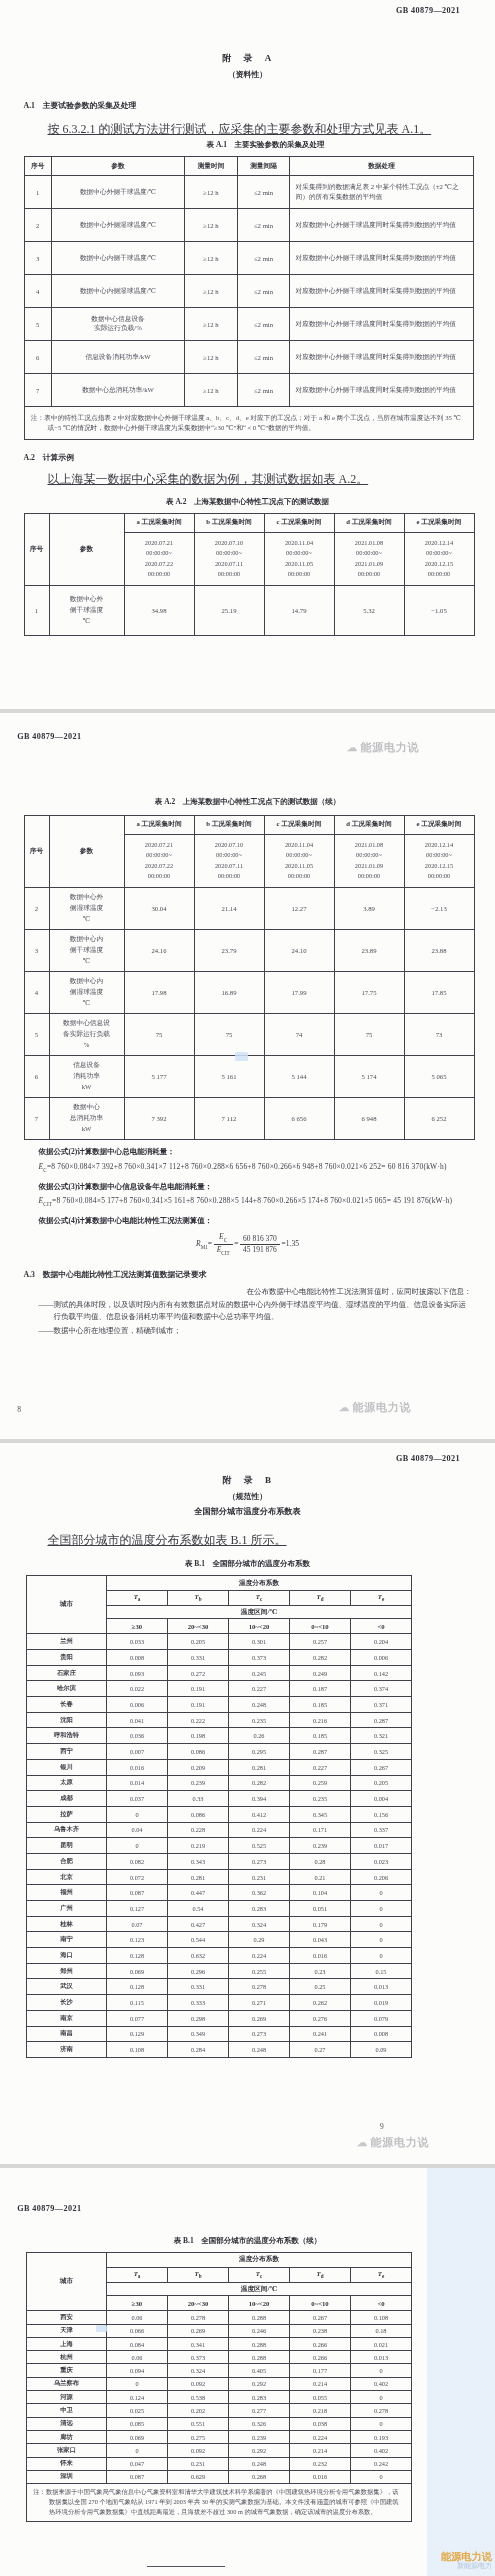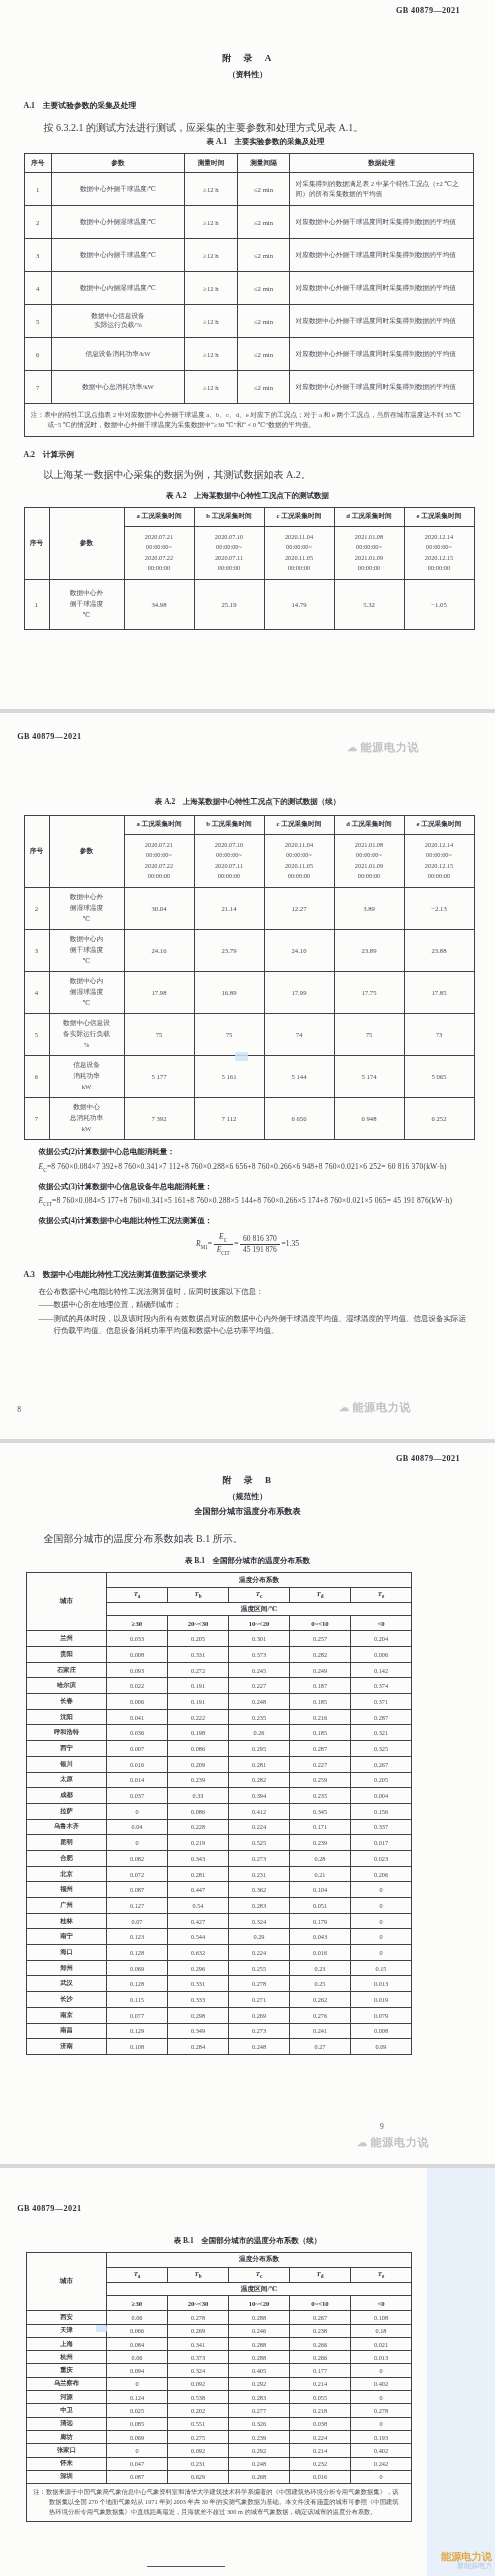--- a/index.html
+++ b/index.html
@@ -6,21 +6,21 @@
   body{width:495px;font-family:"Liberation Serif","DejaVu Serif",serif;color:#3b3b45;}
   .page{position:relative;background:#fcfcfb;overflow:hidden;}
   .page-gap{height:3.9px;background:#d7d7d7;}
   .gb{position:absolute;top:6.3px;font-weight:bold;font-size:8.2px;letter-spacing:0.4px;color:#2f2f38;}
   .gb.right{right:35px;}
   .gb.left{left:17.3px;}
   .app-title{font-weight:bold;font-size:9px;text-align:center;letter-spacing:1.6px;color:#2f2f38;}
   .app-sub{font-weight:bold;font-size:7.8px;text-align:center;margin-top:3.9px;color:#2f2f38;}
   .app-head{font-weight:bold;font-size:8.2px;text-align:center;margin-top:4.7px;color:#2f2f38;}
   .sec-head{font-weight:bold;font-size:7.8px;margin:0 23.5px;color:#2f2f38;}
-  .body-ind{font-size:10px;margin:8.6px 23.5px 0 23.5px;text-indent:2em;line-height:1.5;}
+  .body-ind{font-size:12px;margin:8.6px 23.5px 0 23.5px;text-indent:2em;line-height:1.5;text-decoration:underline;}
   .tbl-cap{font-weight:bold;font-size:7.5px;text-align:center;color:#2f2f38;}
   table{border-collapse:collapse;margin-left:23.5px;table-layout:fixed;}
   th,td{border:0.8px solid #41414b;font-size:6.7px;text-align:center;vertical-align:middle;padding:1.6px 2.4px;box-sizing:border-box;}
   table{border:1.2px solid #34343c;}
   th{font-weight:bold;color:#33333d;}
   td{color:#4c4c58;}
   .pre{white-space:pre-line;}
   
   .ta1{width:449px;}
   .ta1 .c-no{width:27.5px;}
@@ -46,21 +46,21 @@
   
   .f-intro{font-weight:bold;font-size:7.5px;margin:7.8px 23.5px 0 23.5px;text-indent:2em;color:#2f2f38;}
   .f-body{font-size:7.5px;margin:3.1px 23.5px 0 23.5px;text-indent:2em;line-height:1.55;letter-spacing:0.2px;}
   .var i{font-style:italic;font-family:"Liberation Serif",serif;}
   sub{font-size:5.1px;}
   .f4-line{margin:6.3px 0 1.6px 0;text-align:center;font-size:7.5px;}
   .frac{display:inline-block;vertical-align:middle;text-align:center;margin:0 1.6px;}
   .frac .num{display:block;border-bottom:0.8px solid #3b3b45;padding:0 3.1px 0.8px 3.1px;}
   .frac .den{display:block;padding:0.8px 3.1px 0 3.1px;}
   .dash-item{font-size:7.5px;margin:2.4px 23.5px 0 23.5px;padding-left:4em;text-indent:-2em;line-height:1.55;}
-  .plain-para{font-size:7.5px;margin:6.3px 23.5px 0 23.5px;text-indent:2em;line-height:1.5;}
+  .plain-para{font-size:7.5px;margin:6.3px 23.5px 0 23.5px;text-indent:2em;line-height:1.5;text-align:right;}
   
   .tb1{width:386px;margin-left:26px;}
   .tb1 .c-city{width:80px;}
   .tb1 .c-v{width:61px;}
   .tb1 th{height:15px;font-size:6.7px;}
   .tb1 th.small{height:13.3px;}
   .tb1 tbody td{height:15.7px;font-size:6.3px;}
   .tb1-cont tbody td{height:13.3px;}
   .tb1 td.city{font-weight:bold;color:#3c3c46;}
   .tb1 .note{text-align:left;font-size:6.3px;line-height:1.6;padding:3.1px 6.3px;}
@@ -368,22 +368,22 @@
   <p class="f-intro">依据公式(3)计算数据中心信息设备年总电能消耗量：</p>
   <p class="f-body"><span class="var"><i>E</i><sub>CIT</sub></span><span>=8 760×0.084×5 177+8 760×0.341×5 161+8 760×0.288×5 144+8 760×0.266×5 174+8 760×0.021×5 065= 45 191 876(kW·h)</span></p>
 
   <p class="f-intro">依据公式(4)计算数据中心电能比特性工况法测算值：</p>
   <div class="f4-line">
     <span class="var"><i>R</i><sub>M1</sub></span><span>=</span><span class="frac"><span class="num var"><i>E</i><sub>C</sub></span><span class="den var"><i>E</i><sub>CIT</sub></span></span><span>=</span><span class="frac"><span class="num">60 816 370</span><span class="den">45 191 876</span></span><span>=</span><span>1.35</span>
   </div>
 
   <div class="sec-head" style="margin-top:12.6px;">A.3　数据中心电能比特性工况法测算值数据记录要求</div>
   <p class="plain-para">在公布数据中心电能比特性工况法测算值时，应同时披露以下信息：</p>
+  <p class="dash-item">——测试的具体时段，以及该时段内所有有效数据点对应的数据中心内外侧干球温度平均值、湿球温度的平均值、信息设备实际运行负载平均值、信息设备消耗功率平均值和数据中心总功率平均值。</p>
   <p class="dash-item">——数据中心所在地理位置，精确到城市；</p>
-  <p class="dash-item">——测试的具体时段，以及该时段内所有有效数据点对应的数据中心内外侧干球温度平均值、湿球温度的平均值、信息设备实际运行负载平均值、信息设备消耗功率平均值和数据中心总功率平均值。</p>
 
   <div class="smudge" style="left:235px;top:339px;width:12.6px;height:9.4px;"></div>
   <div class="pagenum" style="left:17.3px;bottom:25px;">8</div>
   <div class="wm" style="bottom:23.5px;left:339px;"><span class="wm-ico">☁</span><span>能源电力说</span></div>
 </div>
 
 <div class="page-gap"></div>
 
 <div class="page" style="height:721px;">
   <div class="gb right" style="top:11px;">GB 40879—2021</div>

